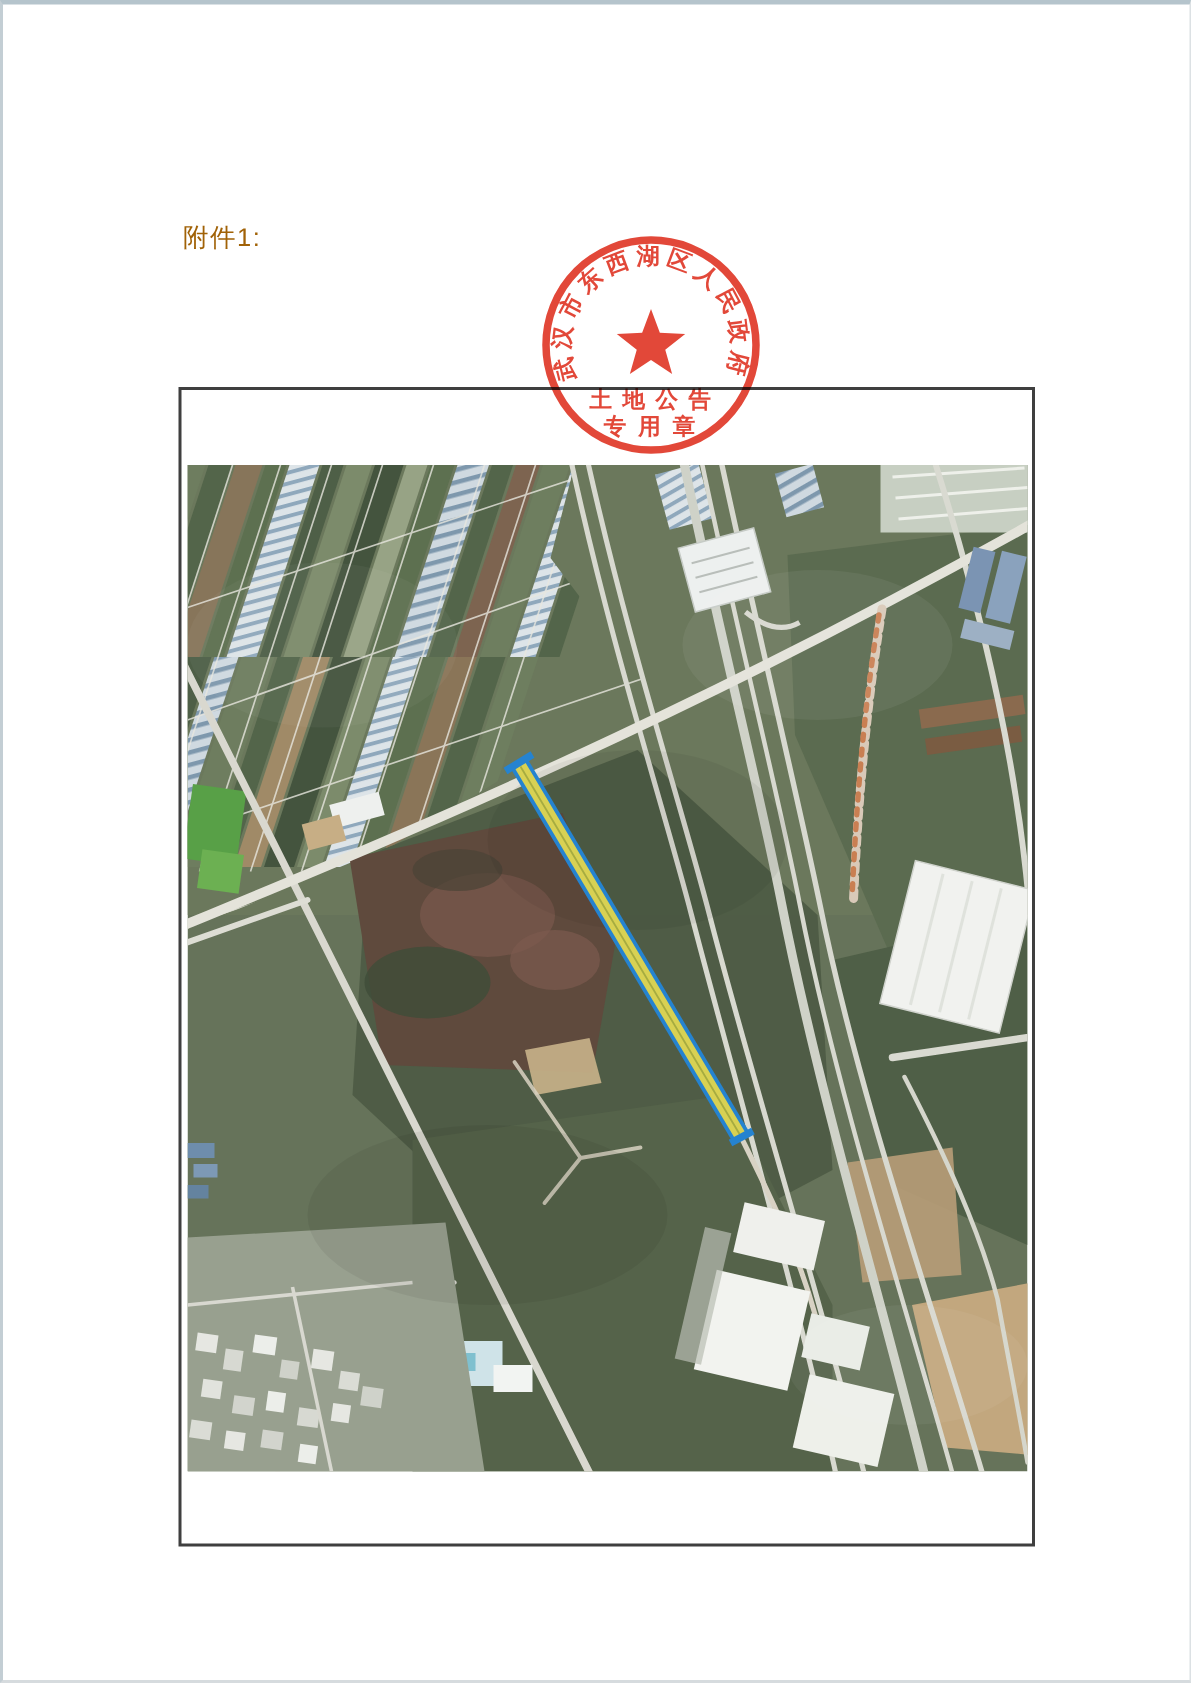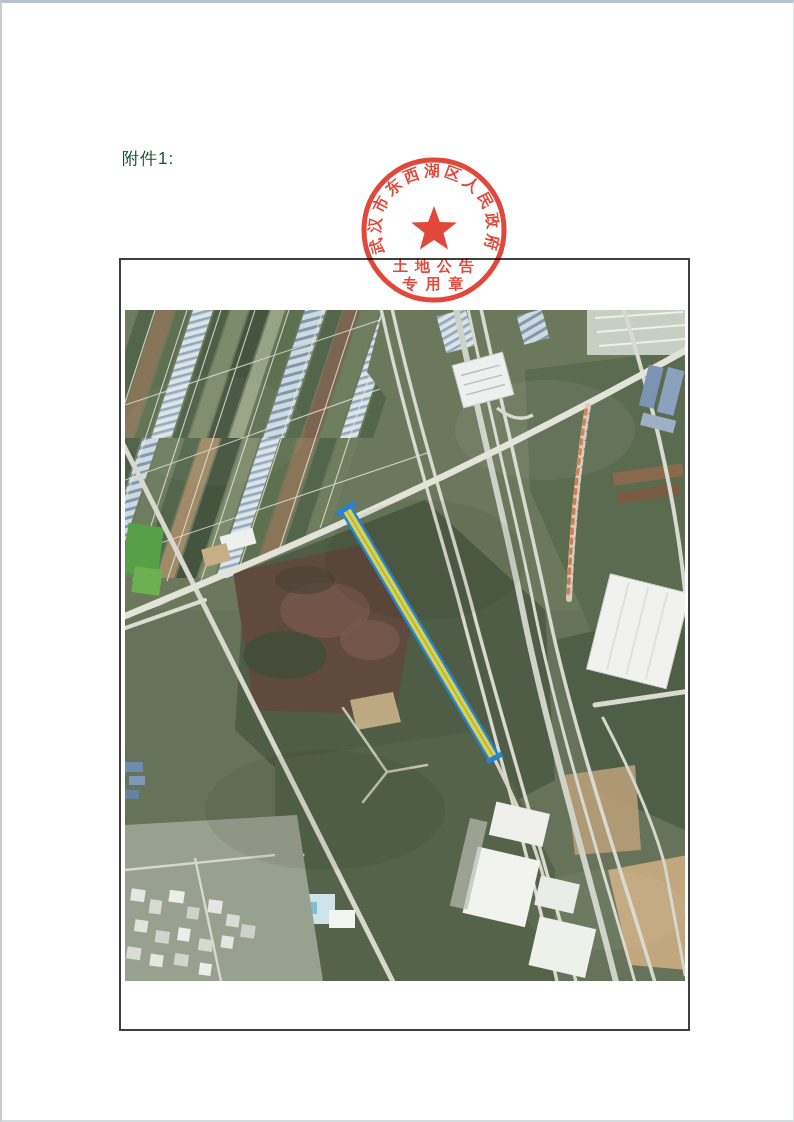--- a/index.html
+++ b/index.html
@@ -3,21 +3,21 @@
 <meta charset="utf-8">
 <style>
   html,body{margin:0;padding:0;background:#ffffff;}
   .page{
     position:relative;width:794px;height:1122px;background:#ffffff;overflow:hidden;
     font-family:"Liberation Sans","DejaVu Sans",sans-serif;box-sizing:border-box;
     border-top:3px solid #b5c4cc;border-left:2px solid #c3ced4;
     border-right:1px solid #dce1e4;border-bottom:2px solid #d6dbde;
   }
   .attach-label{
-    position:absolute;left:120px;top:144px;font-size:17px;color:#14532d;letter-spacing:1px;
+    position:absolute;left:120px;top:144px;font-size:17px;color:#a16207;letter-spacing:1px;
   }
   .doc-title{
     position:absolute;left:0;top:196px;width:100%;text-align:center;
     font-size:26px;font-weight:bold;color:#111;letter-spacing:1px;line-height:1.1;
   }
   .map-frame{
     position:absolute;left:117px;top:255px;width:571px;height:773px;
     border:2px solid #3f3f3f;background:#ffffff;box-sizing:border-box;
   }
   .sat{position:absolute;left:4px;top:50px;width:560px;height:671px;display:block;}

